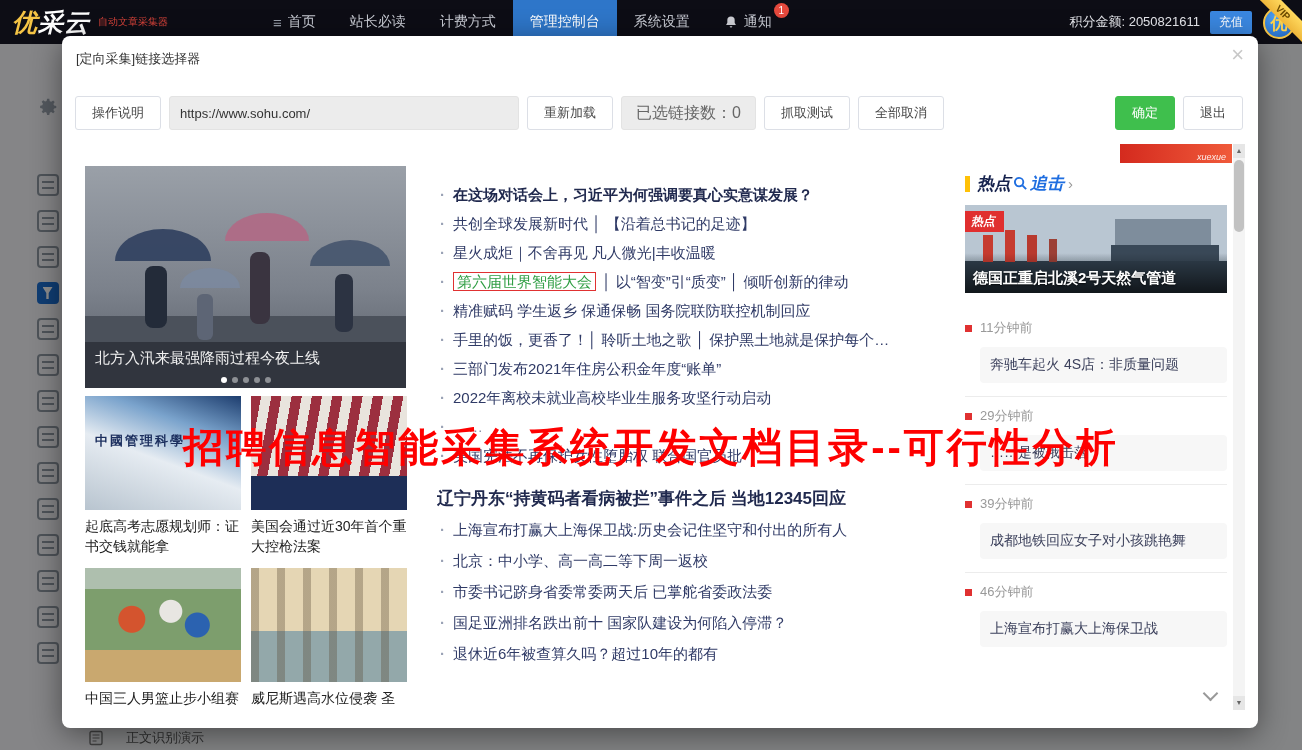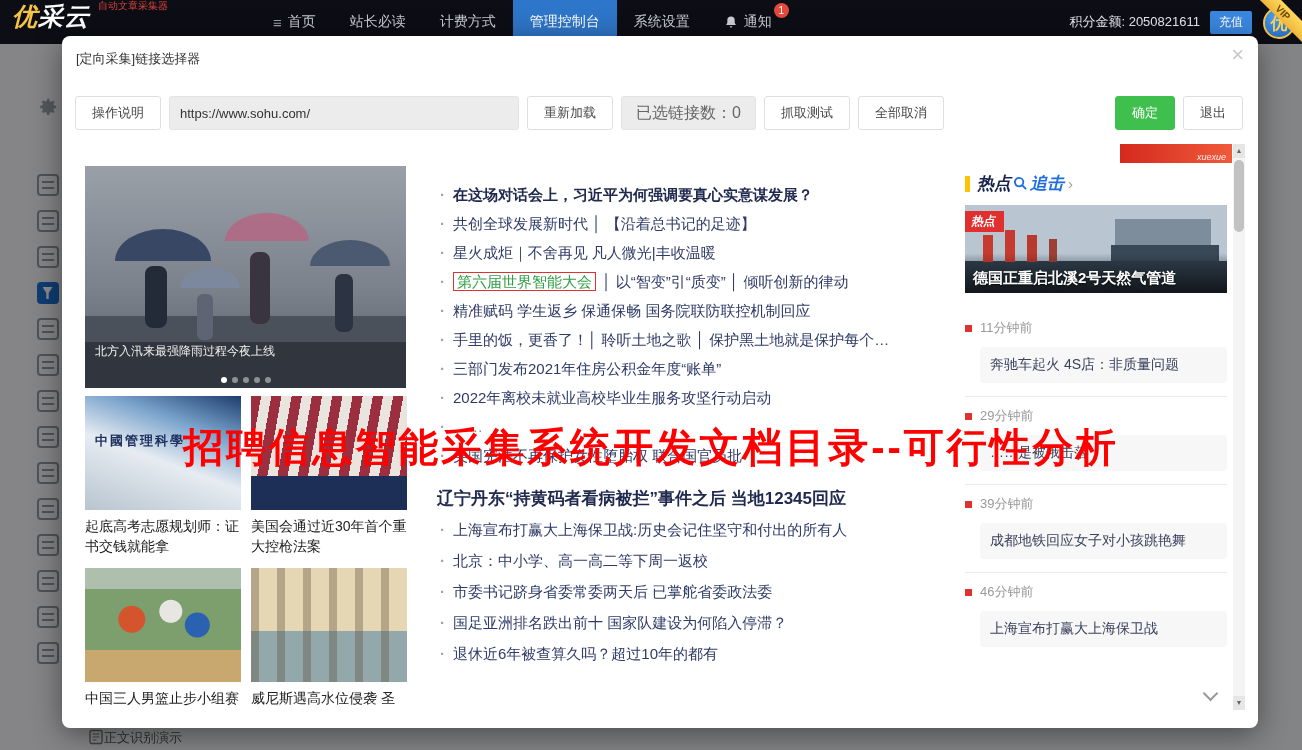--- a/index.html
+++ b/index.html
@@ -1,21 +1,21 @@
 <!DOCTYPE html>
 <html><head>
 <meta charset="utf-8">
 <style>
   *{margin:0;padding:0;box-sizing:border-box}
   html,body{width:1302px;height:750px;overflow:hidden;font-family:"Liberation Sans","DejaVu Sans",sans-serif;background:#888}
   .stage{position:relative;width:1302px;height:750px;background:#eef0f3;overflow:hidden}
 
   
   .navbar{position:absolute;left:0;top:0;right:0;height:44px;background:#0d0d15;display:flex;align-items:stretch;z-index:6;padding-left:12px}
-  .logo{display:flex;gap:8px;min-width:218px}
+  .logo{display:flex;align-items:center;gap:8px;min-width:218px}
   .logo-main{font-size:25px;font-weight:bold;font-style:italic;color:#fff;letter-spacing:1px;white-space:nowrap}
   .logo-you{color:#f5c445}
   .logo-tag{color:#d8433a;font-size:10px;line-height:12px;max-width:70px}
   .menu{display:flex;align-items:stretch;margin-left:26px}
   .menu-item{display:flex;align-items:center;gap:6px;padding:0 17px;color:#c9ccd4;font-size:14px;cursor:pointer;position:relative;white-space:nowrap}
   .menu-item.active{background:#2e76c9;color:#fff}
   .mi-ico{font-size:15px;color:#9aa0ab}
   .badge{position:absolute;top:3px;right:0;min-width:15px;height:15px;border-radius:8px;background:#e5493d;color:#fff;font-size:10px;line-height:15px;text-align:center;padding:0 3px}
   .nav-right{margin-left:auto;display:flex;align-items:center;gap:10px;padding-right:50px}
   .credits{color:#e8e9ee;font-size:13px;white-space:nowrap}
@@ -27,21 +27,21 @@
   .side{position:absolute;left:0;top:44px;bottom:0;width:95px;background:#f2f3f6;z-index:1}
   .side-gear{display:block;margin:52px auto 0}
   .side-icons{margin-top:56px}
   .side-ico{width:22px;height:22px;margin:0 auto 14px;border:2px solid #8f98a3;border-radius:4px;position:relative;cursor:pointer}
   .side-ico::before,.side-ico::after{content:"";position:absolute;left:3px;right:3px;height:2px;background:#8f98a3}
   .side-ico::before{top:5px}.side-ico::after{top:11px}
   .side-ico.active{background:#1d6fd2;border-color:#1d6fd2}
   .side-ico.active::before{left:4px;right:4px;top:3px;height:12px;background:#fff;clip-path:polygon(0 0,100% 0,62% 50%,62% 100%,38% 100%,38% 50%)}
   .side-ico.active::after{display:none}
 
-  .demo-row{position:absolute;left:88px;top:729px;display:flex;gap:0;color:#555;font-size:13px;z-index:1;cursor:pointer}
+  .demo-row{position:absolute;left:88px;top:729px;display:flex;gap:22px;align-items:center;color:#555;font-size:13px;z-index:1;cursor:pointer}
 
   
   .overlay{position:absolute;inset:0;background:rgba(0,0,0,.45);z-index:5}
   .modal{position:absolute;left:62px;top:36px;width:1196px;height:692px;background:#fff;border-radius:8px;box-shadow:0 6px 30px rgba(0,0,0,.45);z-index:10}
   .m-head{position:relative;padding:13px 14px 0;height:40px}
   .m-title{font-size:13px;color:#333}
   .m-close{position:absolute;right:14px;top:8px;font-size:22px;color:#c8c8c8;cursor:pointer;line-height:22px}
   .toolbar{position:absolute;left:13px;right:13px;top:60px;display:flex;gap:8px;align-items:center}
   .btn{height:34px;padding:0 16px;background:#fff;border:1px solid #dcdfe6;border-radius:3px;font-size:13px;color:#444;font-family:inherit;cursor:pointer;white-space:nowrap}
   .url{width:350px;height:34px;background:#ececec;border:1px solid #e3e3e3;border-radius:3px;padding:0 10px;font-size:13px;color:#333;font-family:inherit}
@@ -49,21 +49,21 @@
   .btn.confirm{background:#3fbf4d;border-color:#3fbf4d;color:#fff;margin-left:auto}
   .btn.exit{margin-right:2px}
 
   
   .preview{position:absolute;left:13px;top:108px;width:1170px;height:566px;background:#fff;overflow:hidden}
   .promo{position:absolute;left:1045px;top:0;width:112px;height:19px;background:linear-gradient(90deg,#d42a1e,#f05a3a);overflow:hidden}
   .promo-t{position:absolute;right:6px;bottom:1px;color:rgba(255,255,255,.9);font-size:9px;font-style:italic}
 
   .hero{position:absolute;left:10px;top:22px;width:321px;height:222px;overflow:hidden;cursor:pointer;background:linear-gradient(180deg,#9aa0a8 0%,#7c828c 55%,#555b65 100%)}
   .hero-art{position:absolute;inset:0}
-  .hero-cap{position:absolute;left:0;right:0;bottom:0;height:46px;background:rgba(18,20,26,.45);color:#f1f1f1;font-size:12px;padding:1px 10px 0}
+  .hero-cap{position:absolute;left:0;right:0;bottom:0;height:46px;background:rgba(18,20,26,.45);color:#f1f1f1;font-size:15px;padding:7px 10px 0}
   .dots{position:absolute;left:50%;transform:translateX(-50%);bottom:5px;display:flex;gap:5px}
   .dot{width:6px;height:6px;border-radius:50%;background:rgba(255,255,255,.45);cursor:pointer}
   .dot.active{background:#fff}
 
   .news{position:absolute;left:362px;top:36px;width:508px}
   ul.ng{list-style:none}
   .news-item{position:relative;padding-left:16px;line-height:29px;font-size:15px;color:#2f3a66;white-space:nowrap;overflow:hidden;cursor:pointer}
   .news-item::before{content:"\00B7";position:absolute;left:3px;color:#9aa2b5;font-weight:bold}
   .news-item.strong{font-weight:bold;color:#20294e}
   .news-item.large{font-size:17px;line-height:34px}

